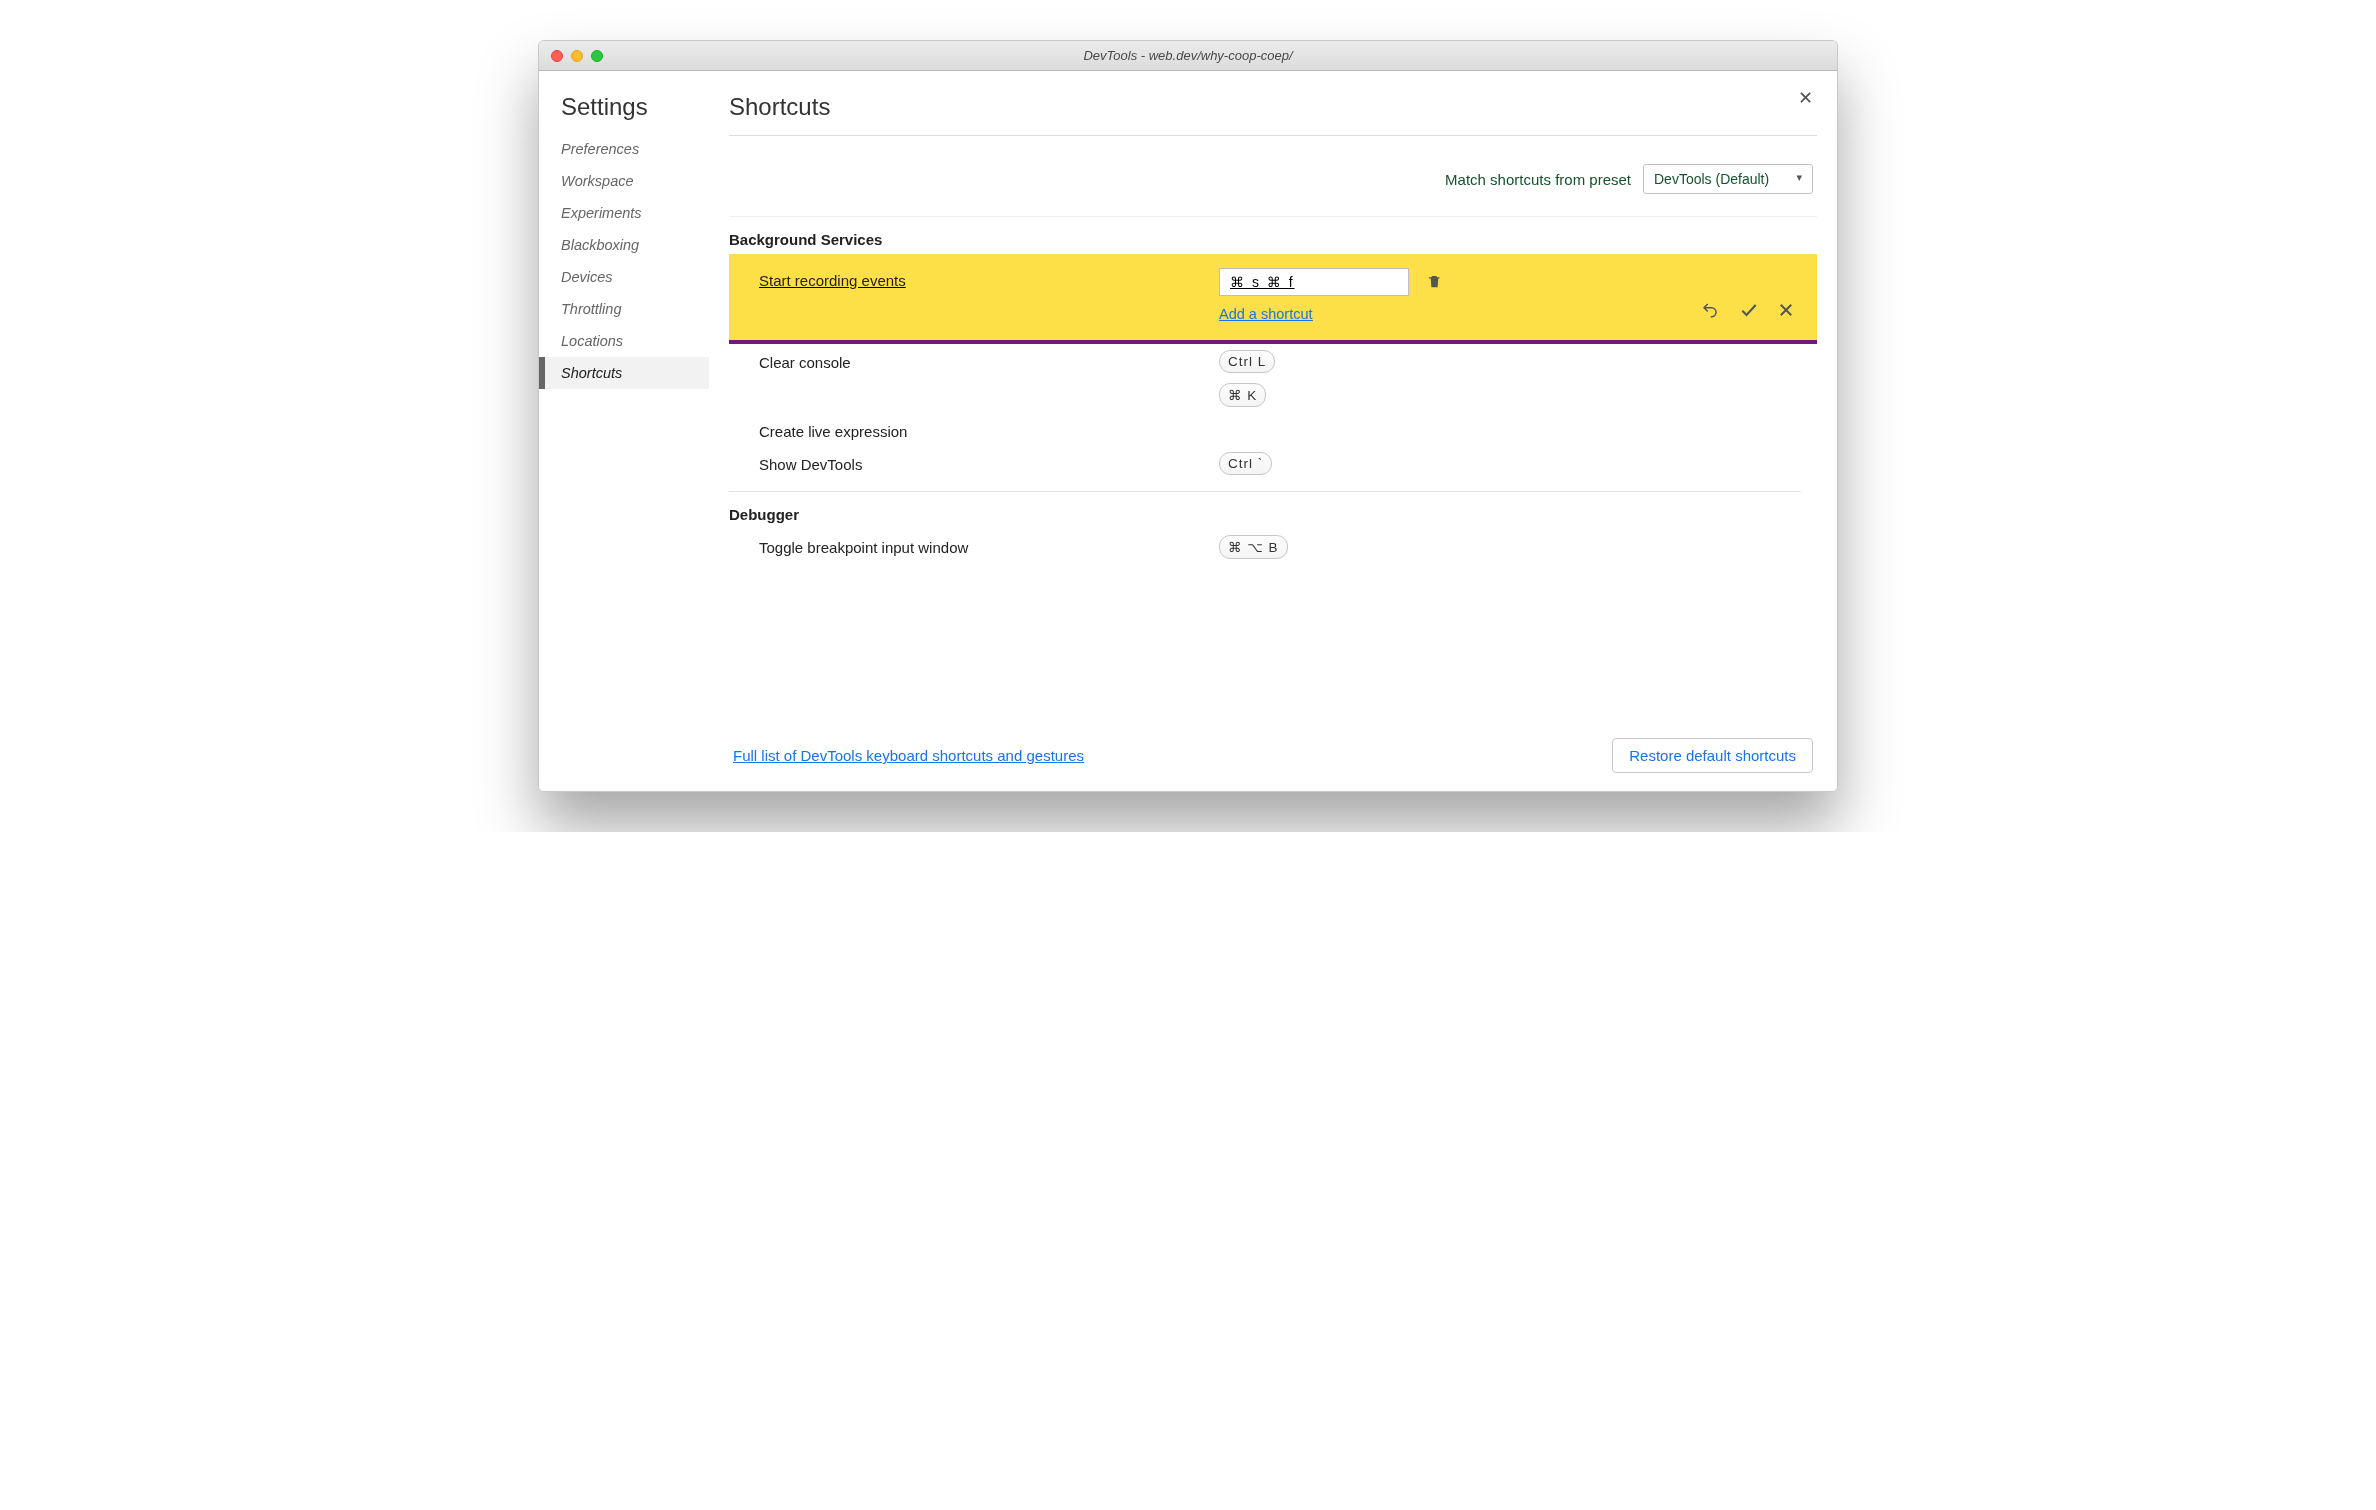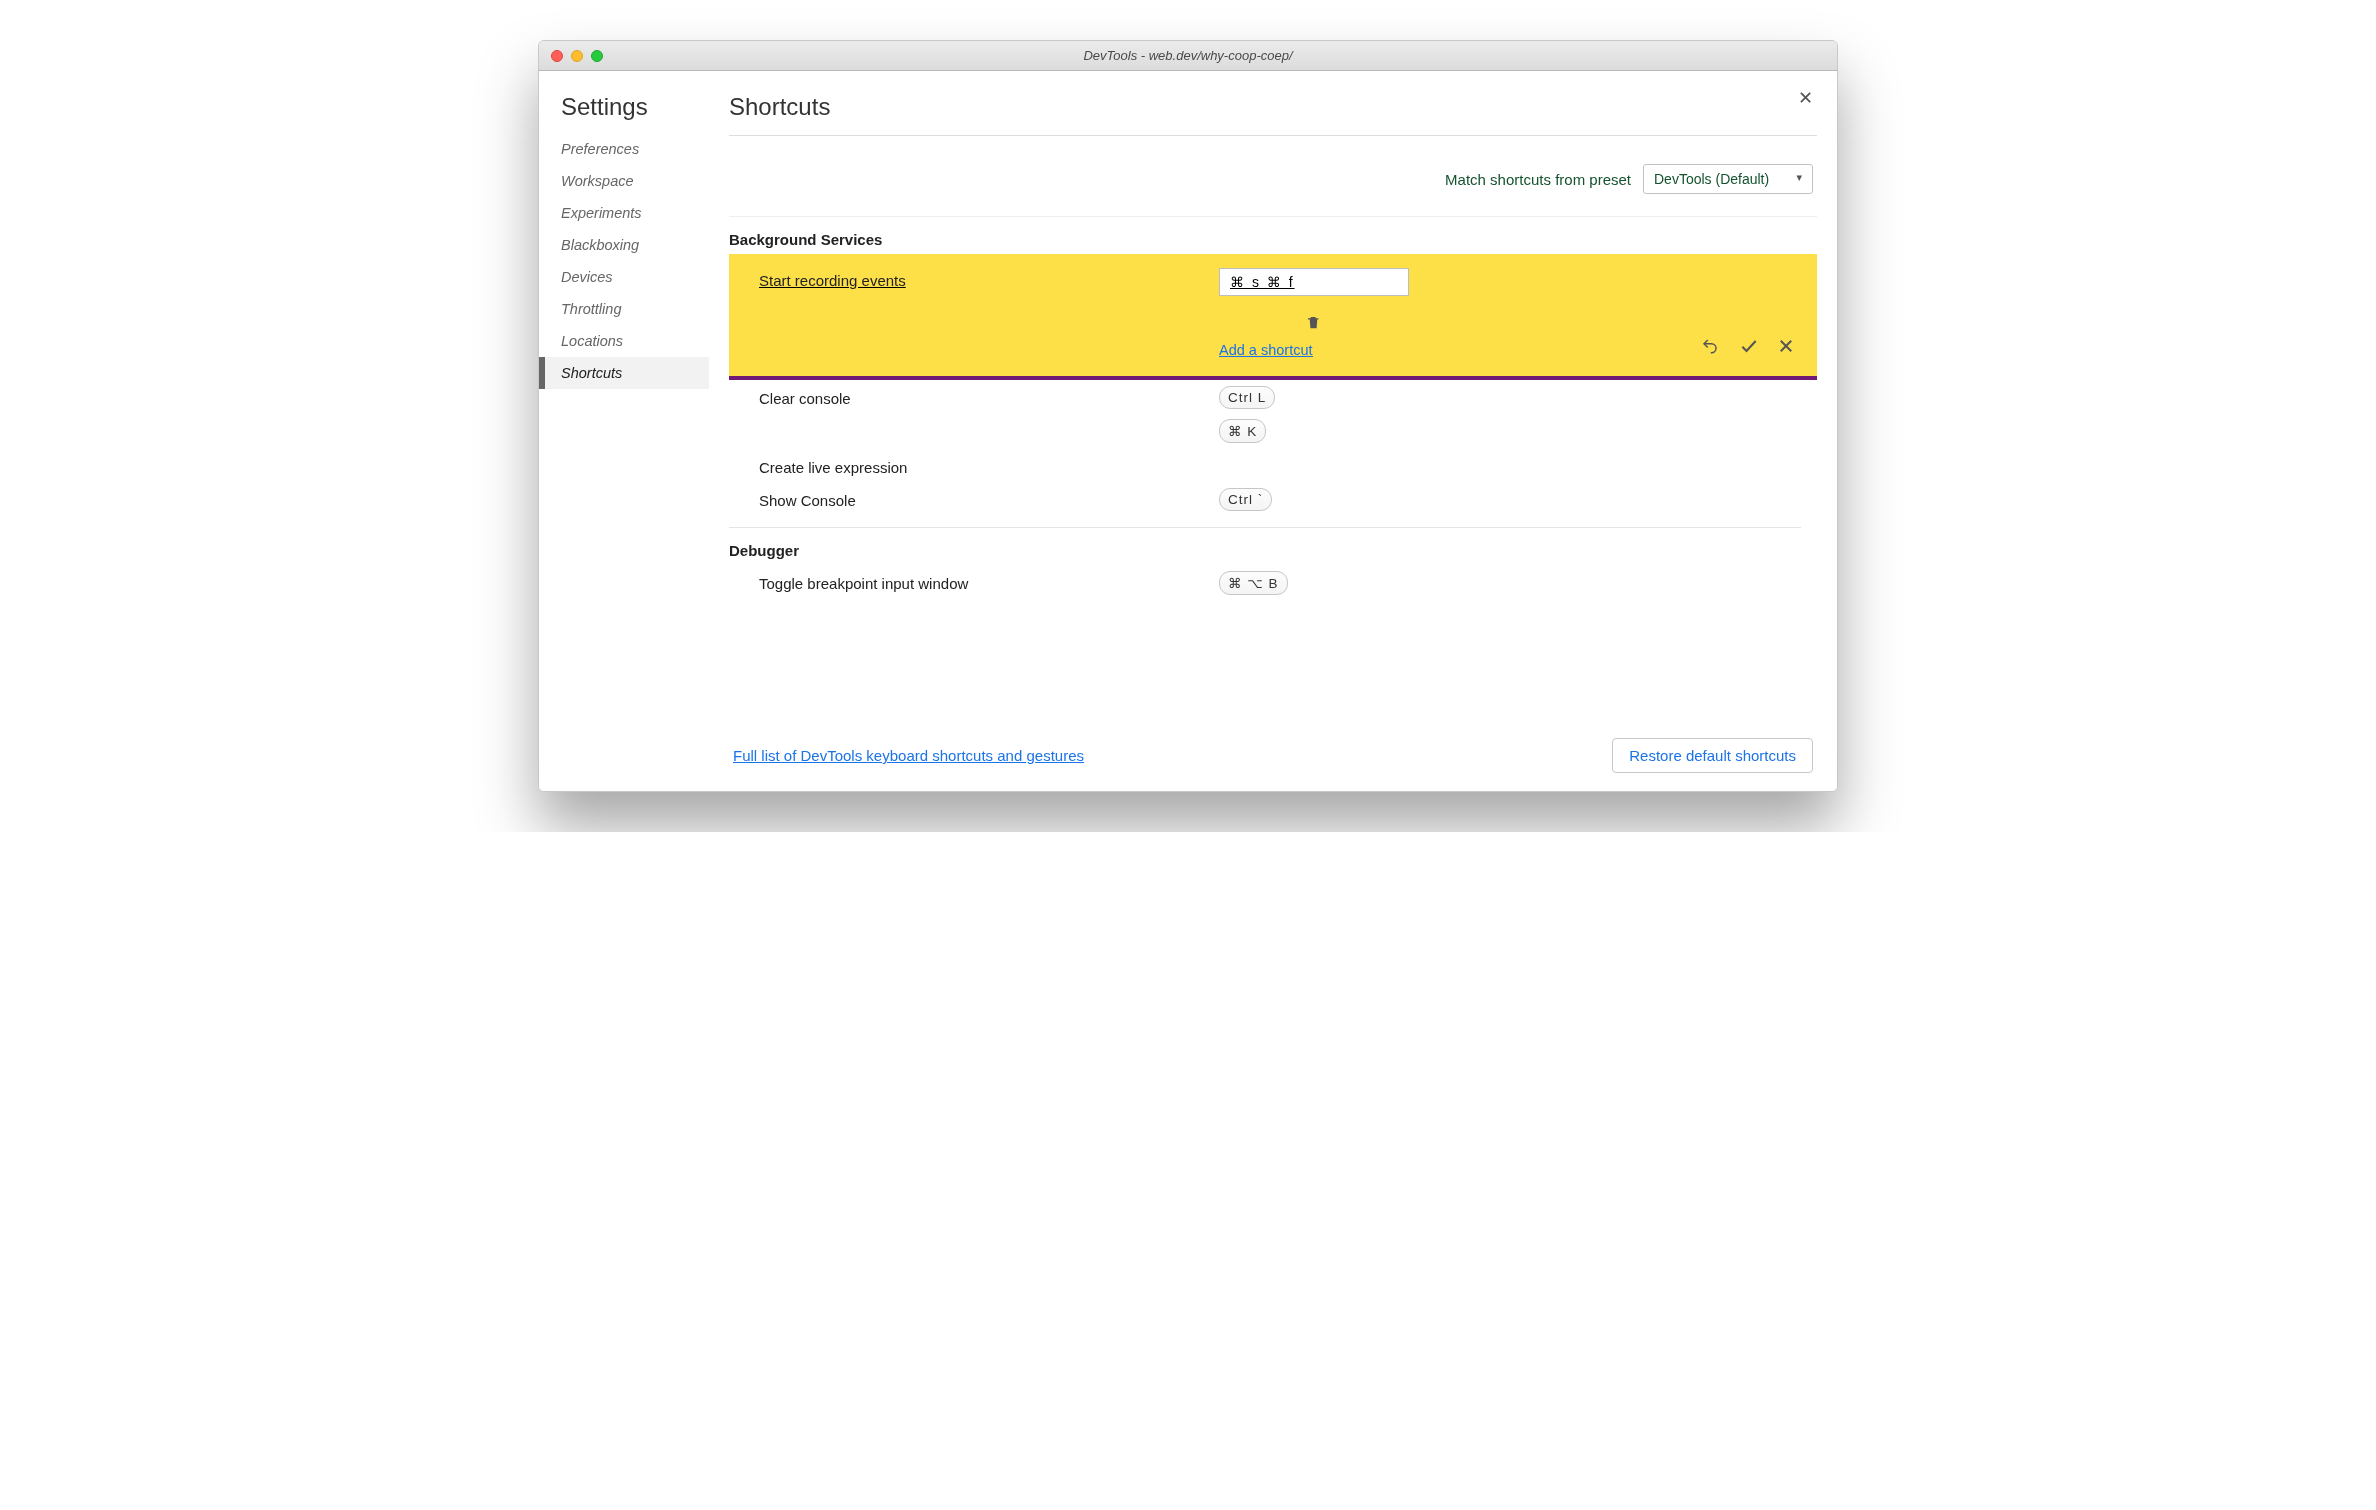--- a/index.html
+++ b/index.html
@@ -160,21 +160,21 @@
   }
   .key-input {
     border: 1px solid #bdbdbd;
     background: #fff;
     padding: 5px 10px;
     font-size: 14px;
     width: 190px;
     letter-spacing: 2px;
     font-family: inherit;
   }
-  .key-input-row { display: flex; align-items: center; gap: 18px; flex-direction: column; }
+  .key-input-row { display: flex; align-items: center; gap: 18px; }
   .trash {
     width: 16px; height: 18px; cursor: pointer;
     color: #555;
   }
   .add-link {
     color: #1a73e8;
     text-decoration: underline;
     font-size: 14.5px;
     cursor: pointer;
   }
@@ -306,21 +306,21 @@
           </div>
         </div>
 
 
         <div class="row">
           <div class="label">Create live expression</div>
           <div class="keys"></div>
         </div>
 
         <div class="row">
-          <div class="label">Show Console</div>
+          <div class="label">Show DevTools</div>
           <div class="keys">
             <span class="kbd">Ctrl `</span>
           </div>
         </div>
 
         <div class="section-divider"></div>
 
         <div class="section-head">Debugger</div>
 
         <div class="row">

